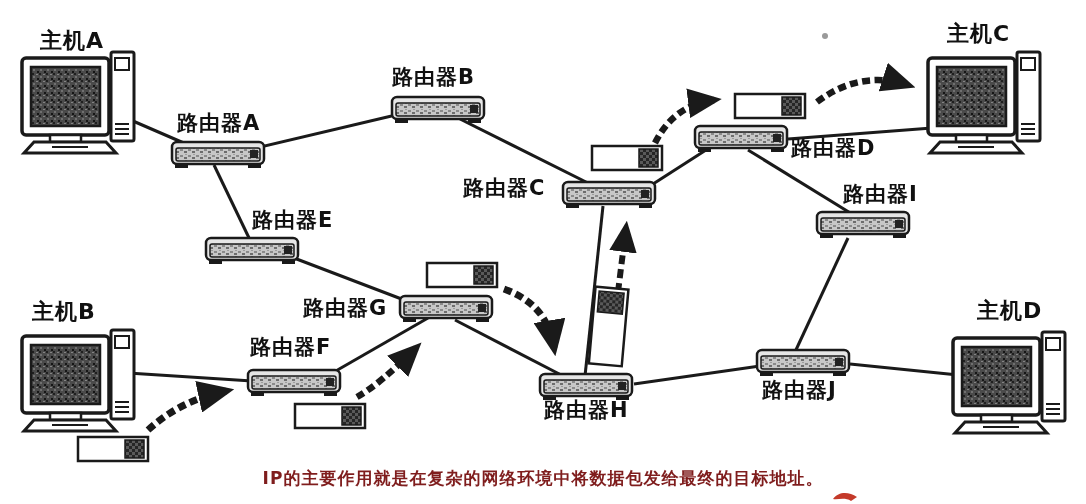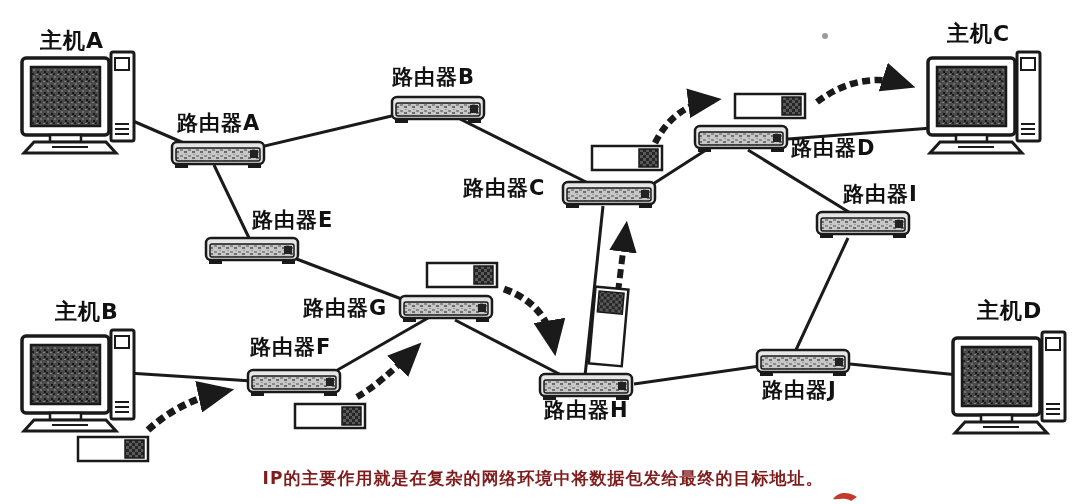--- a/index.html
+++ b/index.html
@@ -146,21 +146,21 @@
       <rect x="0" y="0" width="33" height="77" fill="#ffffff" stroke="#1a1a1a" stroke-width="2.5"></rect>
       <rect x="4" y="4" width="25" height="21" fill="url(#pCheck)" stroke="#1a1a1a" stroke-width="1.5"></rect>
     </g>
 
     <circle cx="825" cy="36" r="3" fill="#9a9a9a"></circle>
 
     <path d="M833 499 C839 491 849 492 857 497 L851 501 C845 497 838 500 833 499 Z" fill="#c43a2a"></path>
   </svg>
 
   <div class="label host-label" style="left:40px;  top:29px;">主机A</div>
-  <div class="label host-label" style="left:55px;  top:300px;">主机B</div>
+  <div class="label host-label" style="left:32px;  top:300px;">主机B</div>
   <div class="label host-label" style="left:947px; top:22px;">主机C</div>
   <div class="label host-label" style="left:977px; top:299px;">主机D</div>
 
   <div class="label" style="left:177px; top:112px;">路由器A</div>
   <div class="label" style="left:392px; top:66px;text-align:center;">路由器B</div>
   <div class="label" style="left:463px; top:177px;">路由器C</div>
   <div class="label" style="left:791px; top:137px;">路由器D</div>
   <div class="label" style="left:252px; top:209px;">路由器E</div>
   <div class="label" style="left:250px; top:336px;">路由器F</div>
   <div class="label" style="left:303px; top:297px;">路由器G</div>

